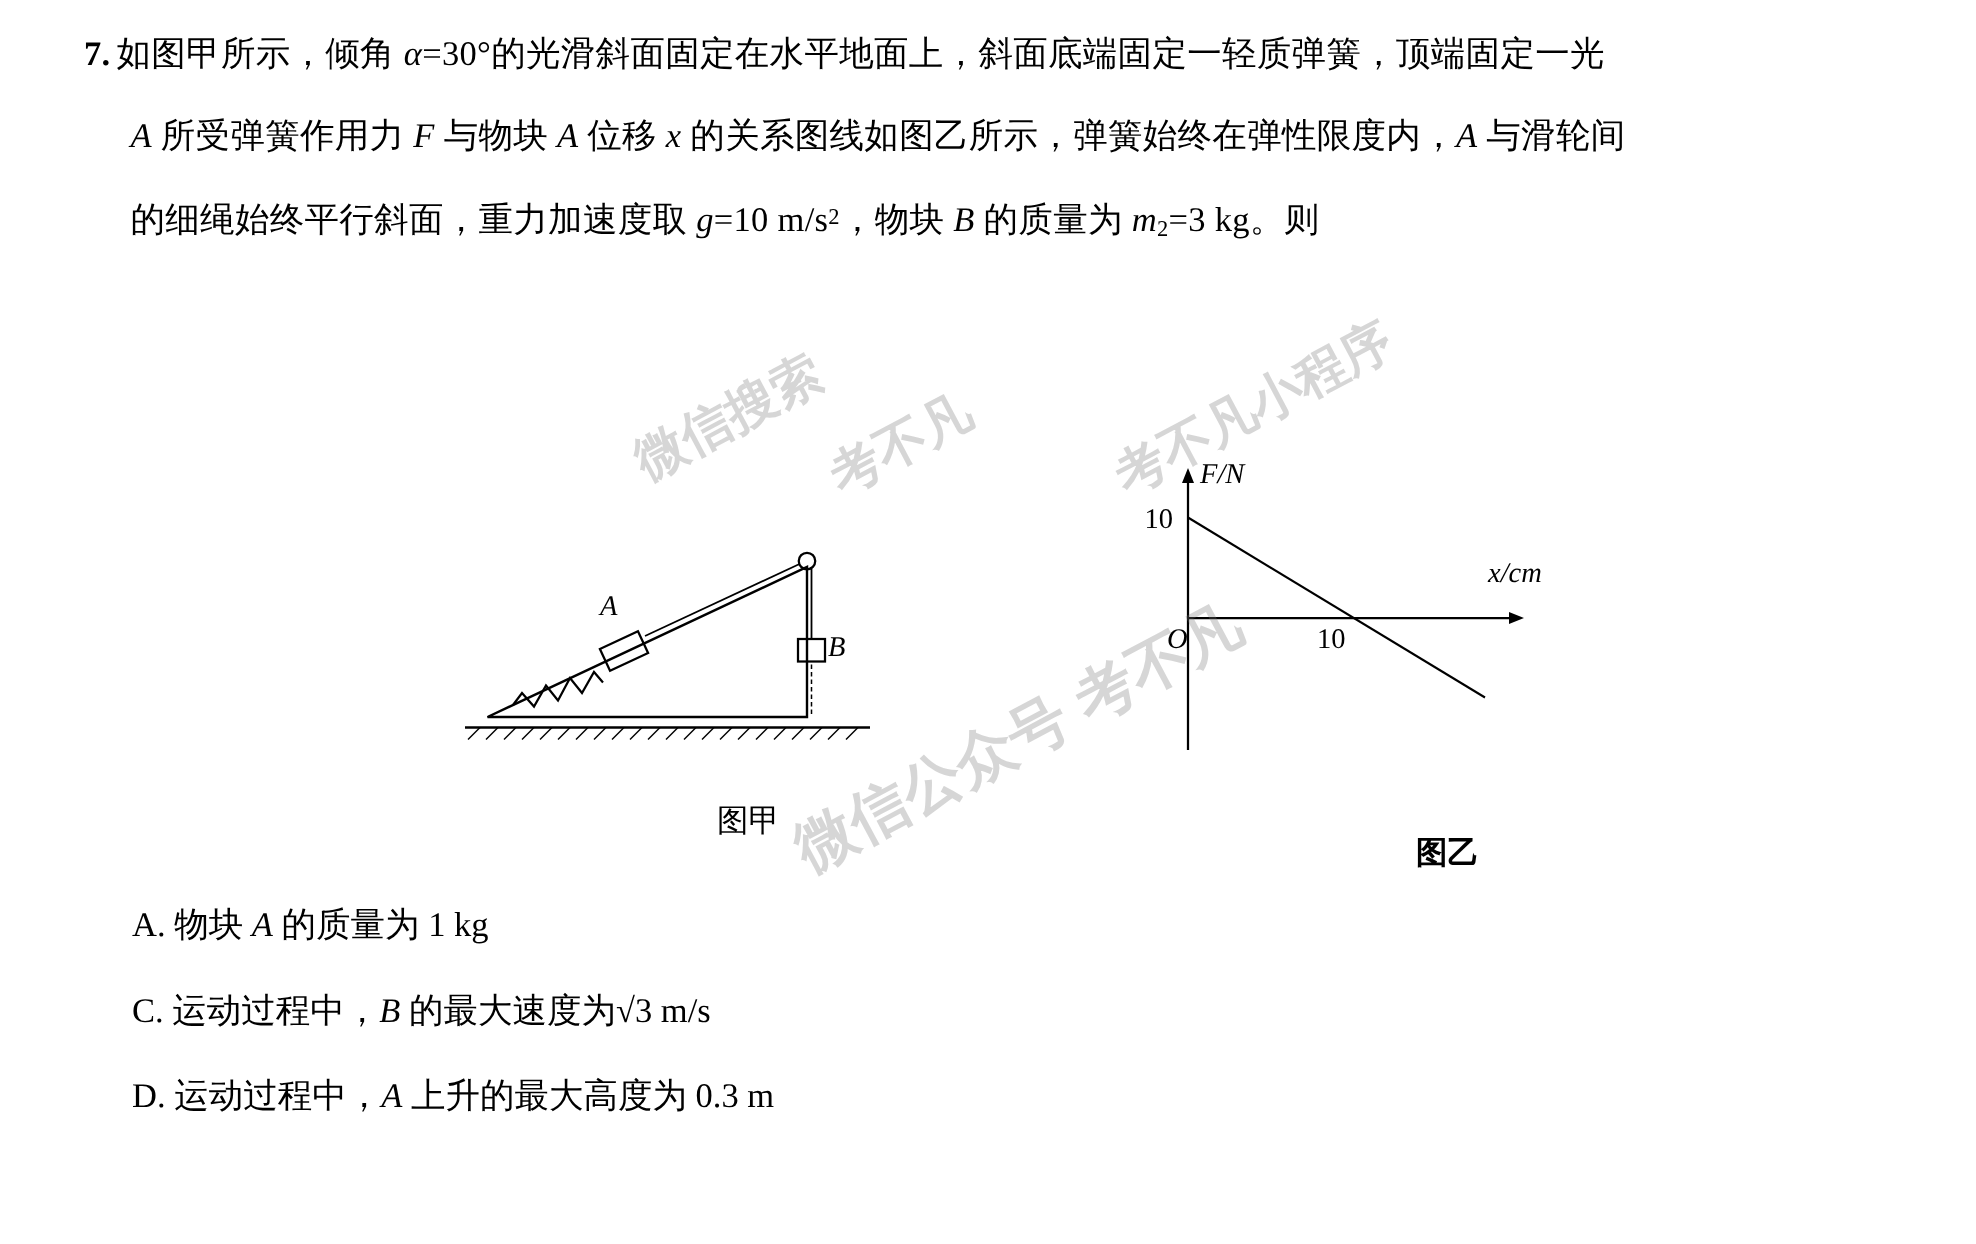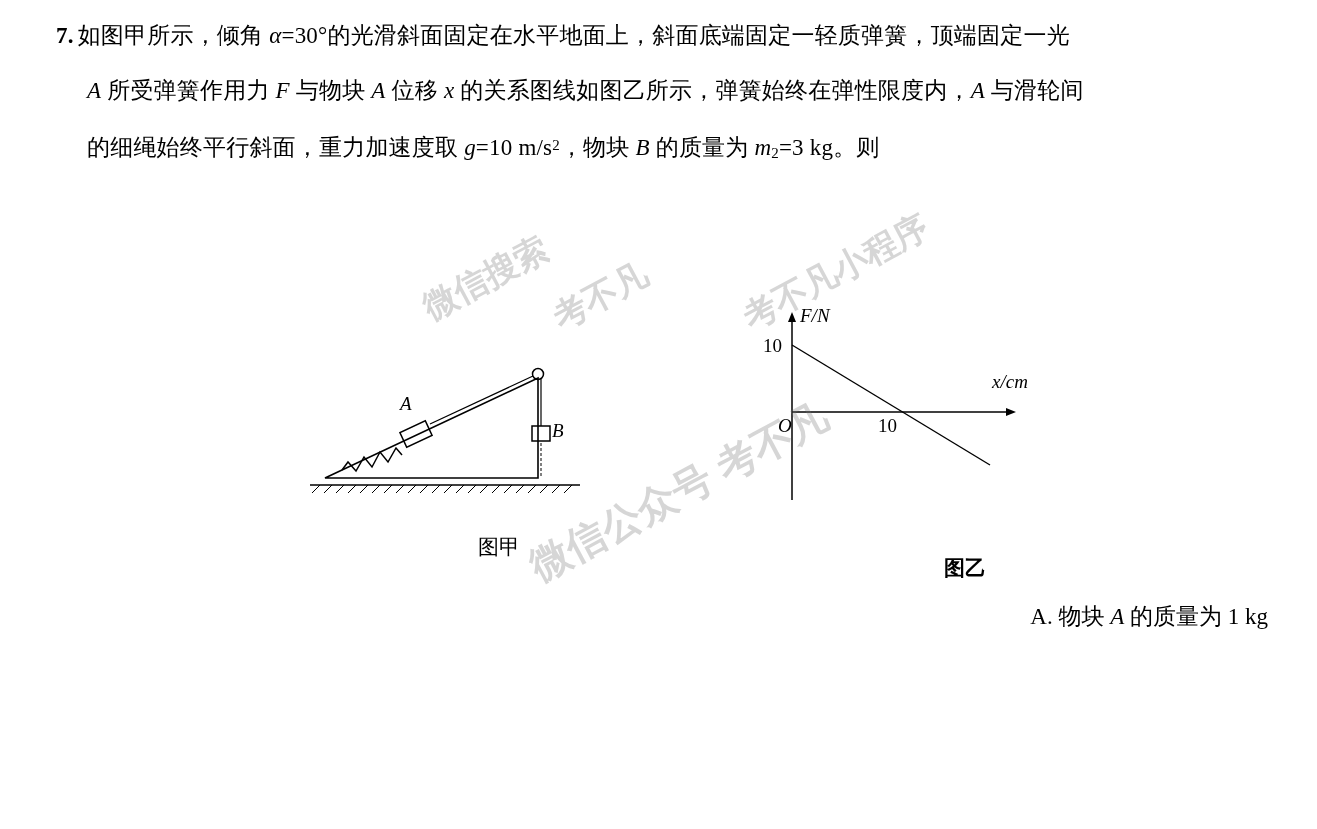--- a/index.html
+++ b/index.html
@@ -53,21 +53,20 @@
   }
   #cap-jia { left: 400px; top: 533px; }
   #cap-yi  { left: 866px; top: 554px; font-weight: bold; }
 
   
   .options {
     position: absolute;
     left: 88px;
     top: 588px;
     width: 1180px;
-    text-align: right;
   }
   .opt {
     font-size: 23px;
     line-height: 57px;
     white-space: nowrap;
   }
 
   
   .wm {
     position: absolute;
@@ -190,20 +189,22 @@
       <text x="18" y="132" font-family="Liberation Serif, serif" font-style="italic" font-size="19">O</text>
       <text x="118" y="132" font-family="Liberation Serif, serif" font-size="19">10</text>
     </svg>
 
     <div class="fig-caption" id="cap-jia">图甲</div>
     <div class="fig-caption" id="cap-yi">图乙</div>
   </div>
 
   <div class="options">
     <div class="opt">A. 物块 <span class="it">A</span> 的质量为 1&nbsp;kg</div>
+    <div class="opt">C. 运动过程中，<span class="it">B</span> 的最大速度为√3&nbsp;m/s</div>
+    <div class="opt">D. 运动过程中，<span class="it">A</span> 上升的最大高度为 0.3&nbsp;m</div>
   </div>
 
   <div class="wm wm1">微信搜索</div>
   <div class="wm wm2">考不凡</div>
   <div class="wm wm3">微信公众号 考不凡</div>
   <div class="wm wm4">考不凡小程序</div>
 
 </div>
 
 </body></html>

